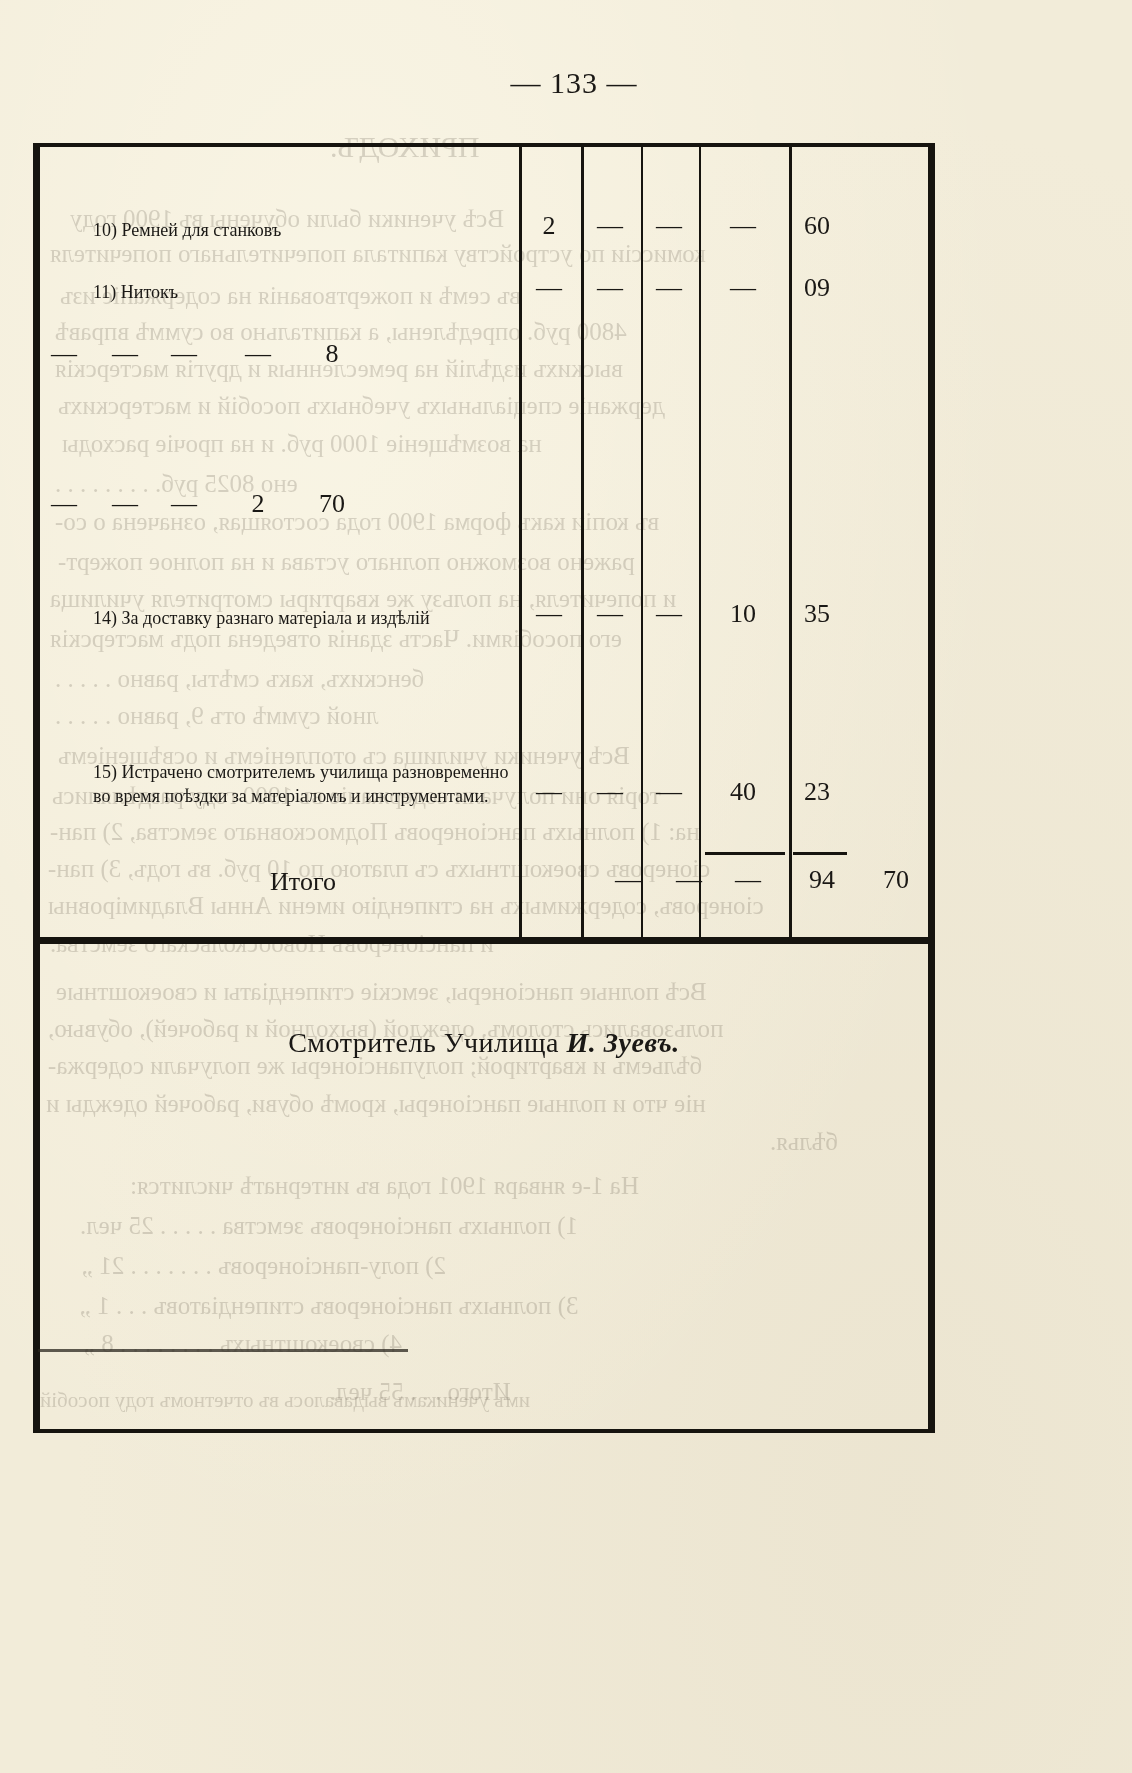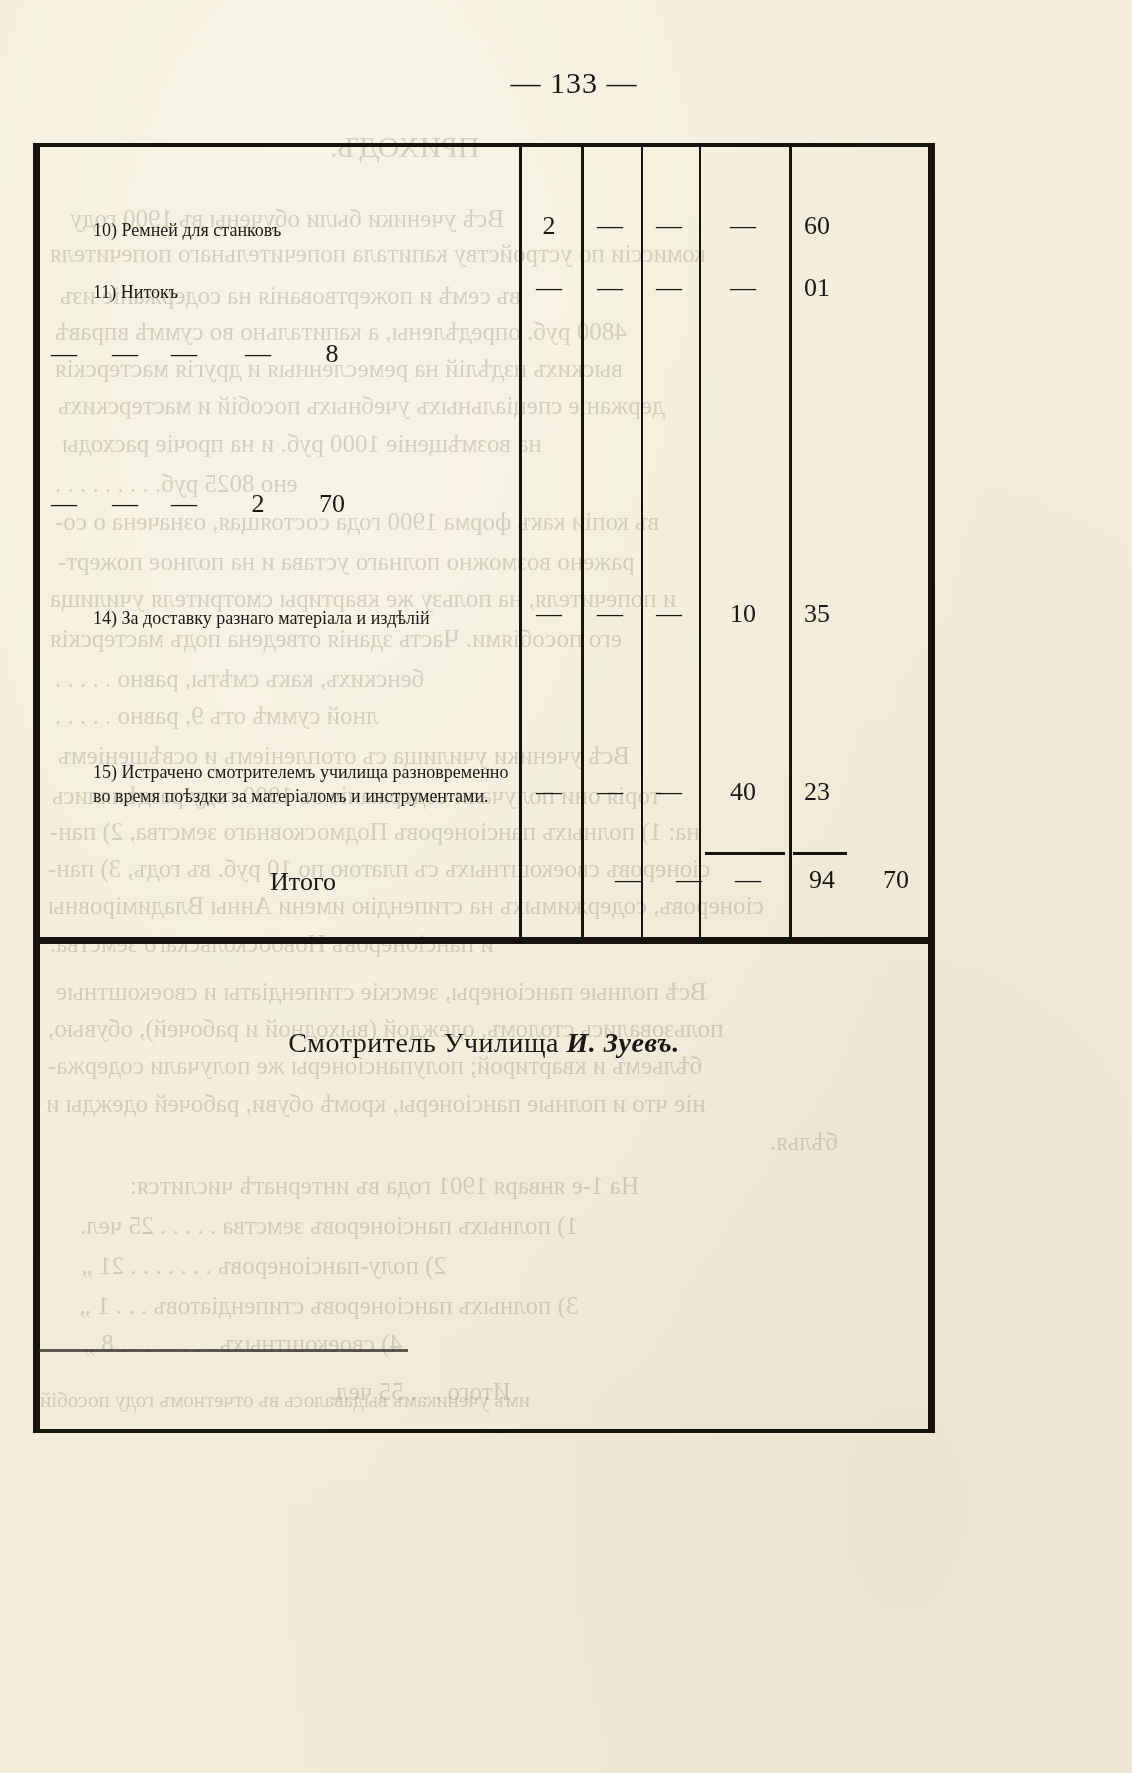--- a/index.html
+++ b/index.html
@@ -225,21 +225,21 @@
         <div class="cell c3">—</div>
         <div class="cell c4">—</div>
         <div class="cell c5">60</div>
       </div>
       <div class="row" style="min-height: 62px;">
         <div class="label">11) Нитокъ</div>
         <div class="cell c1">—</div>
         <div class="cell c2">—</div>
         <div class="cell c3">—</div>
         <div class="cell c4">—</div>
-        <div class="cell c5">01</div>
+        <div class="cell c5">09</div>
       </div>
       <div class="row" style="min-height: 66px;">
         <div class="cell c1">—</div>
         <div class="cell c2">—</div>
         <div class="cell c3">—</div>
         <div class="cell c4">—</div>
         <div class="cell c5">8</div>
       </div>
       <div class="row" style="min-height: 150px;">
         <div class="cell c1">—</div>

